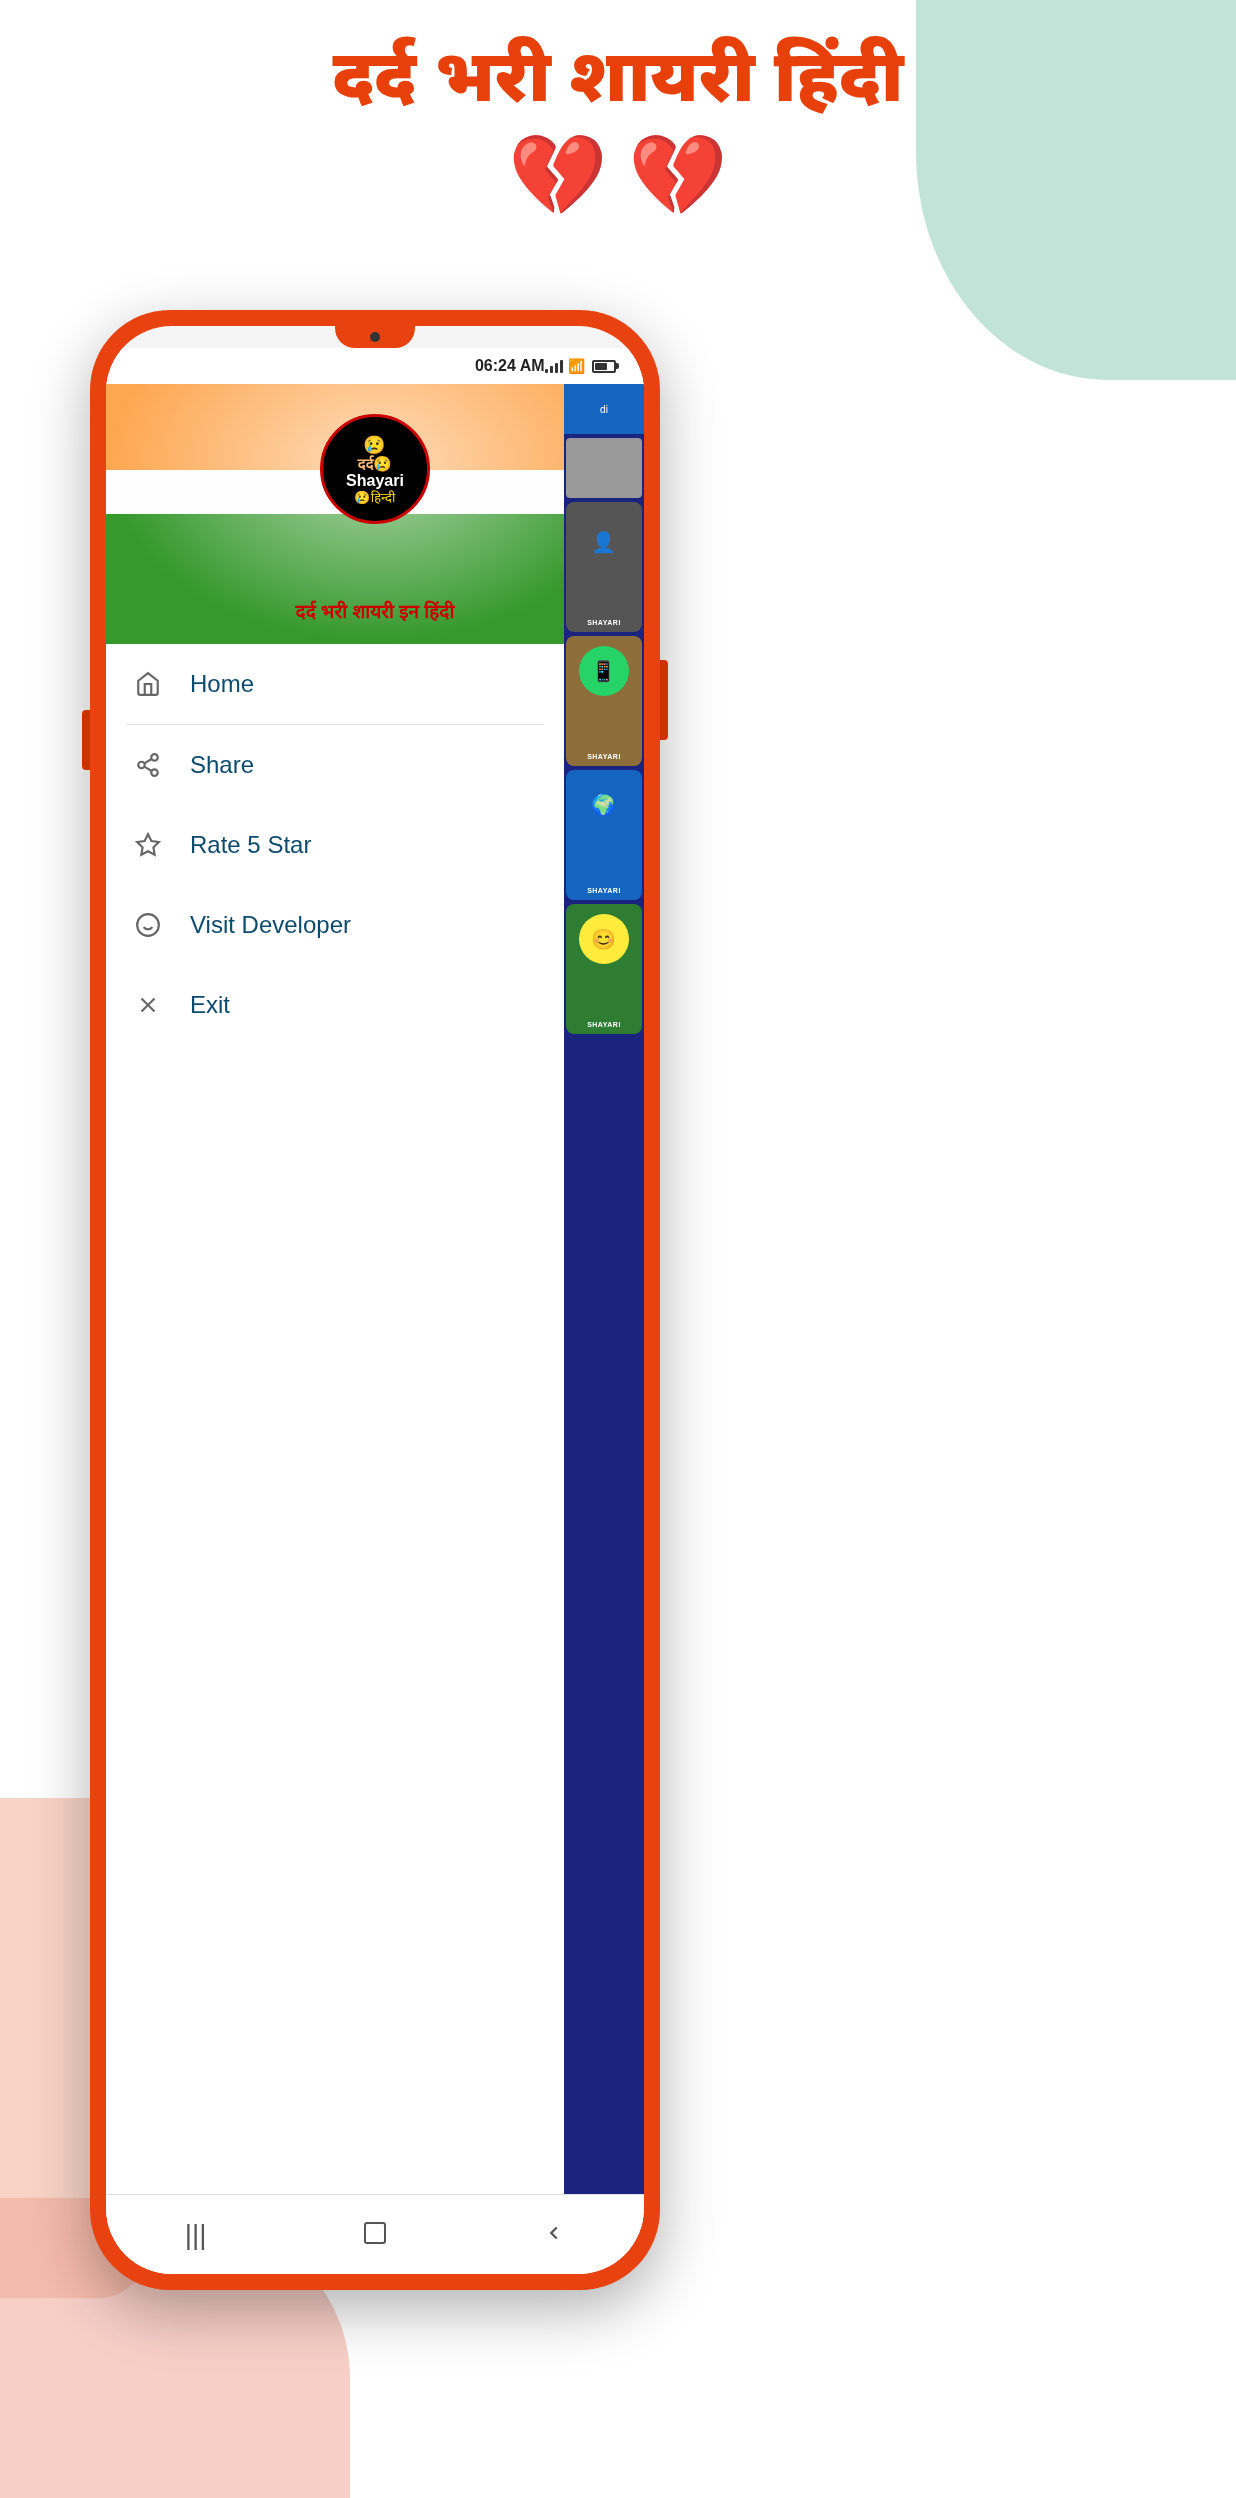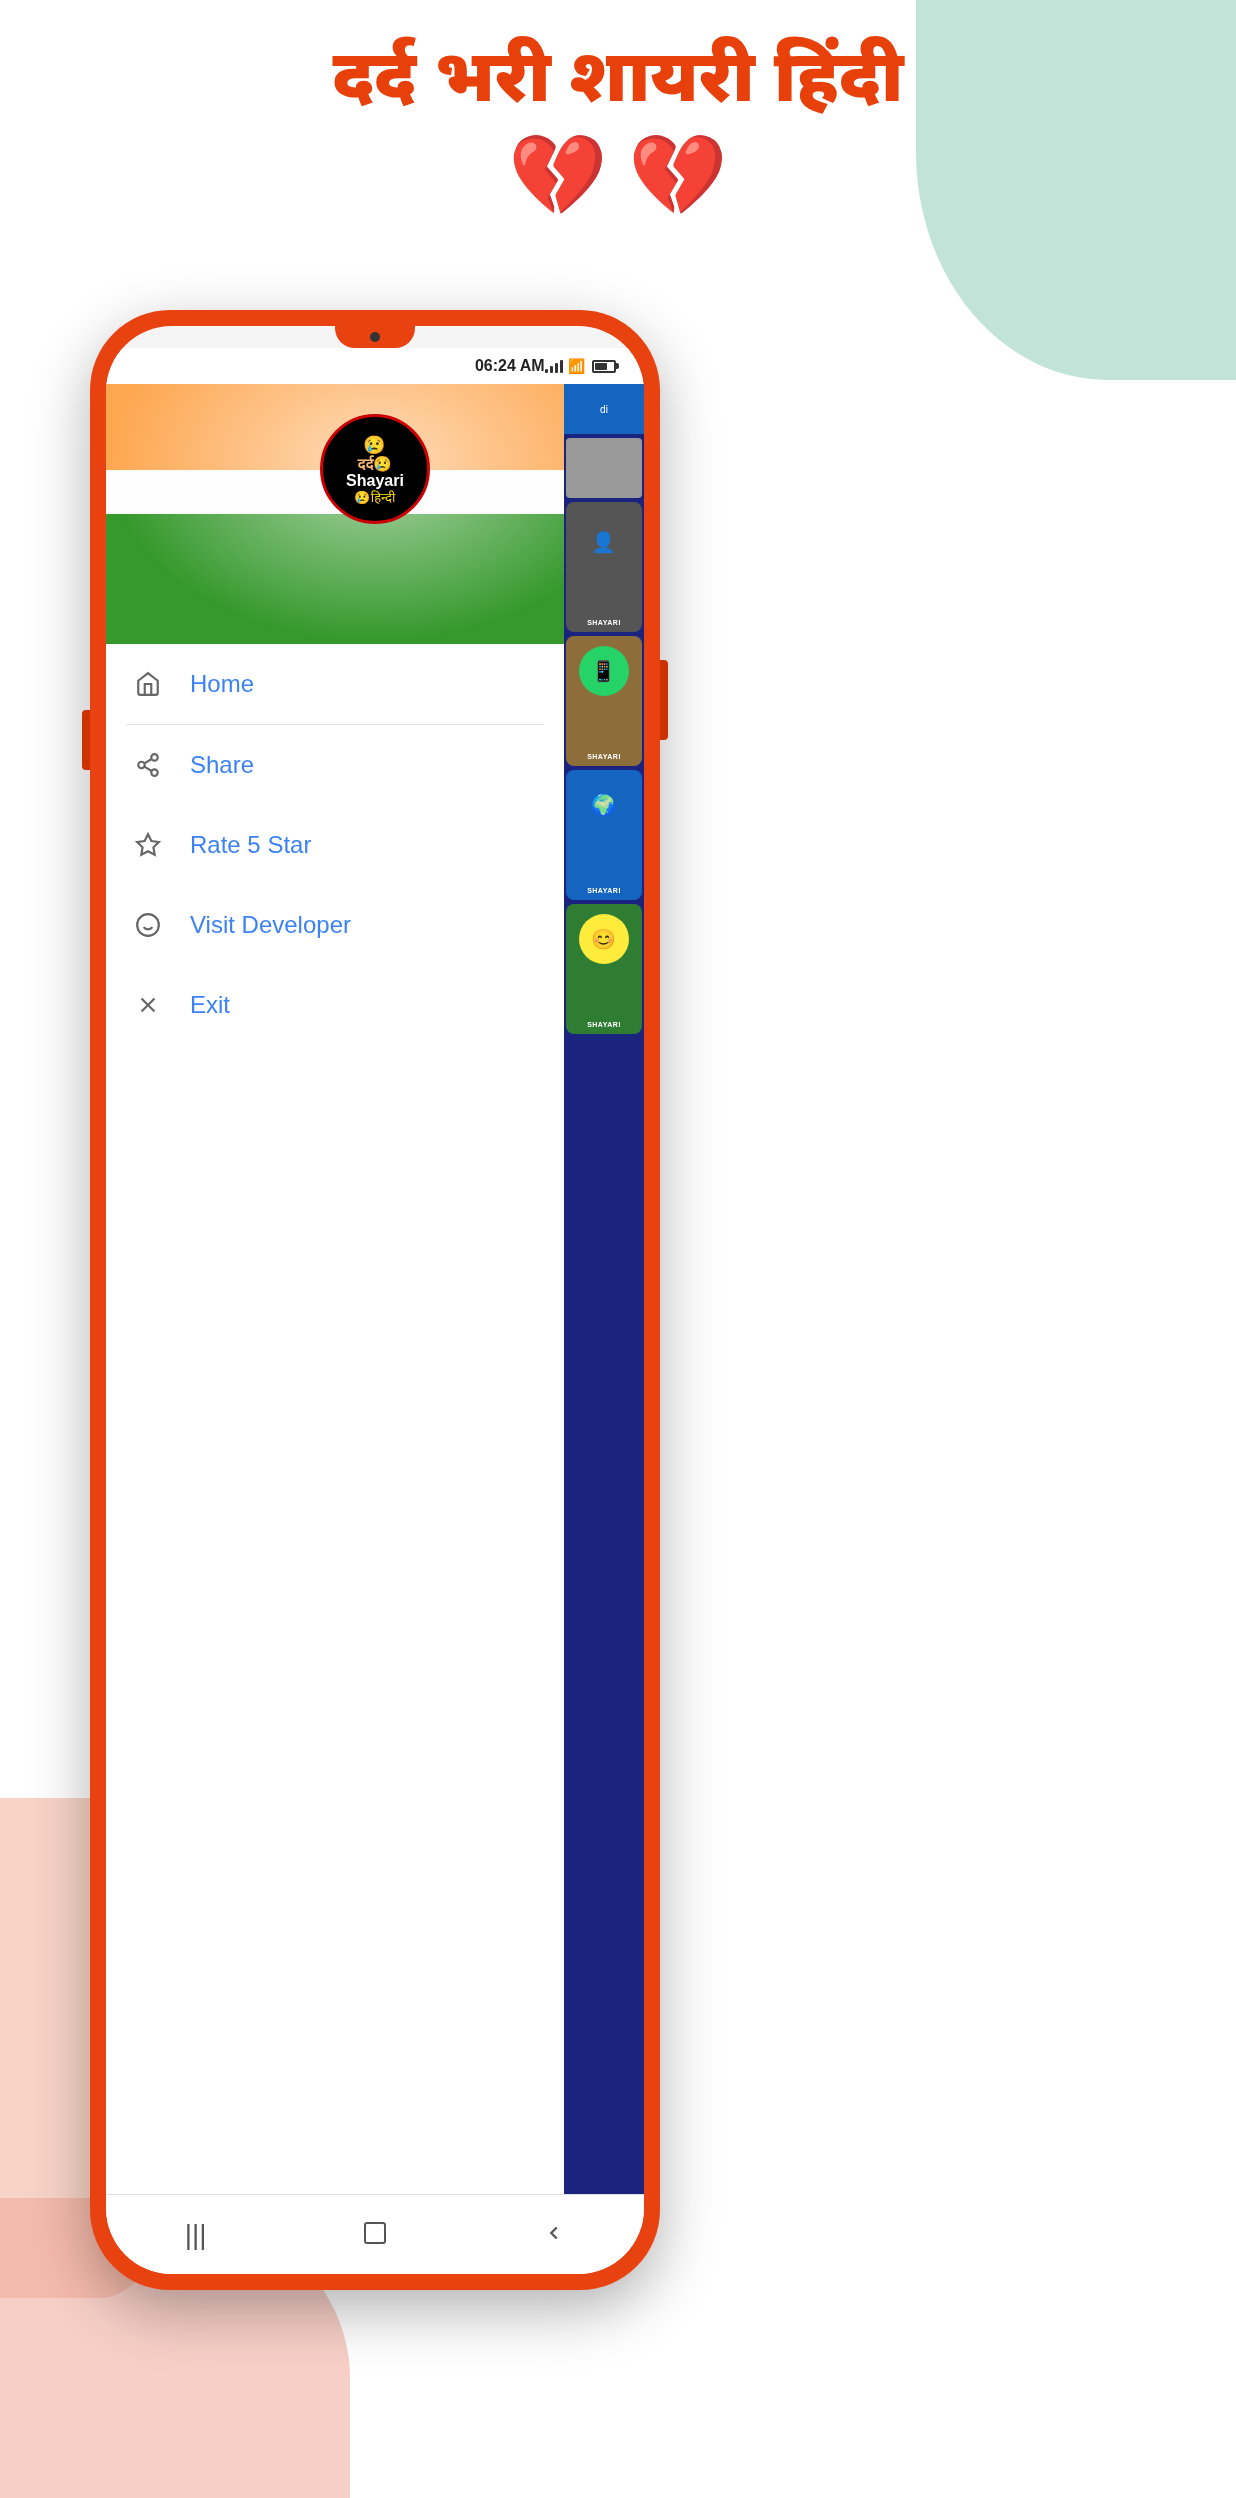--- a/index.html
+++ b/index.html
@@ -273,21 +273,21 @@
       height: 36px;
       color: #666;
       display: flex;
       align-items: center;
       justify-content: center;
       font-size: 22px;
       margin-right: 24px;
     }
     .menu-label {
       font-size: 24px;
-      color: #3b82f6;
+      color: #0c4a6e;
       font-weight: 400;
     }
     .menu-divider {
       height: 1px;
       background: #e0e0e0;
       margin: 0 20px;
     }
 
     
     .bottom-nav {
@@ -412,20 +412,21 @@
 
     <div class="app-header">
       <div class="header-flag"></div>
       <div class="header-overlay"></div>
       <div class="app-logo">
         <span class="logo-emoji">😢</span>
         <span class="logo-text-dard">दर्द😢</span>
         <span class="logo-text-shayari">Shayari</span>
         <span class="logo-text-hindi">😢हिन्दी</span>
       </div>
+      <div class="header-subtitle">दर्द भरी शायरी इन हिंदी</div>
     </div>
 
     <div class="right-panel">
       <div class="right-panel-header">
         <span style="font-size:10px;color:white;">di</span>
       </div>
 
       <div style="height:60px;background:#999;margin:4px 2px;border-radius:4px;"></div>
 
       <div class="right-card right-card-1">

